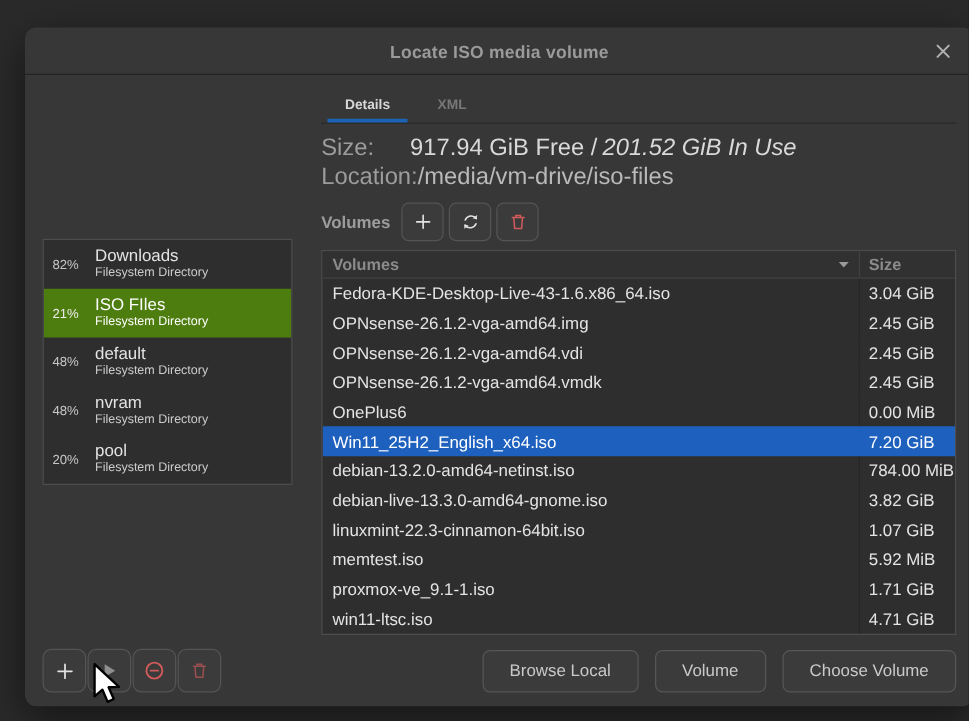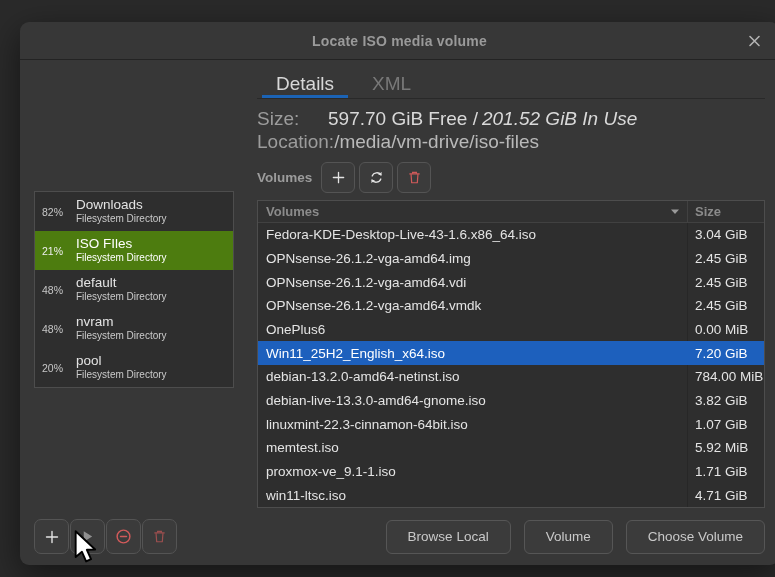--- a/index.html
+++ b/index.html
@@ -35,21 +35,21 @@
   .pool-item.selected { background:#4d7c0f; }
   .pct { flex:0 0 27px; font-size:10.5px; color:#c7c7c7; padding-top:2px; }
   .pool-item.selected .pct { color:#eee; }
   .pool-text { display:flex; flex-direction:column; line-height:1.2; min-width:0; }
   .pool-name { font-size:13.5px; color:#e3e3e3; white-space:nowrap; }
   .pool-type { font-size:10px; color:#cbcbcb; white-space:nowrap; }
   .pool-item.selected .pool-name, .pool-item.selected .pool-type { color:#fff; }
 
   .right-col { flex:1; display:flex; flex-direction:column; min-width:0; min-height:0; }
   .tabs { flex:0 0 29px; display:flex; border-bottom:1px solid #292929; }
-  .tab { position:relative; padding:0 19px; display:flex; align-items:center; font-size:19px; color:#787878; cursor:default; }
+  .tab { position:relative; padding:0 19px; display:flex; align-items:center; font-size:11px; color:#787878; cursor:default;font-weight:bold; }
   .tab.active { color:#d8d8d8; }
   .tab.active::after { content:""; position:absolute; left:5px; right:5px; bottom:0; height:3px; background:#1b63b5; }
 
   .kv { padding-top:9px; }
   .kv-row { display:flex; font-size:19px; line-height:21px; margin-bottom:2px; }
   .kv-k { flex:0 0 71px; color:#9c9c9c; }
   .kv-v { color:#d9d9d9; white-space:nowrap; }
   .kv-v .in-use { font-style:italic; margin-left:4px; }
   .kv-v.dim { color:#b9b9b9; }
 
@@ -156,21 +156,21 @@
             <span>Details</span>
           </div>
           <div class="tab">
             <span>XML</span>
           </div>
         </div>
 
         <div class="kv">
           <div class="kv-row">
             <span class="kv-k">Size:</span>
-            <span class="kv-v"><span>597.70 GiB Free /</span><i class="in-use">201.52 GiB In Use</i></span>
+            <span class="kv-v"><span>917.94 GiB Free /</span><i class="in-use">201.52 GiB In Use</i></span>
           </div>
           <div class="kv-row">
             <span class="kv-k">Location:</span>
             <span class="kv-v dim">/media/vm-drive/iso-files</span>
           </div>
         </div>
 
         <div class="vol-toolbar">
           <span class="vol-label">Volumes</span>
           <button class="icon-btn">

